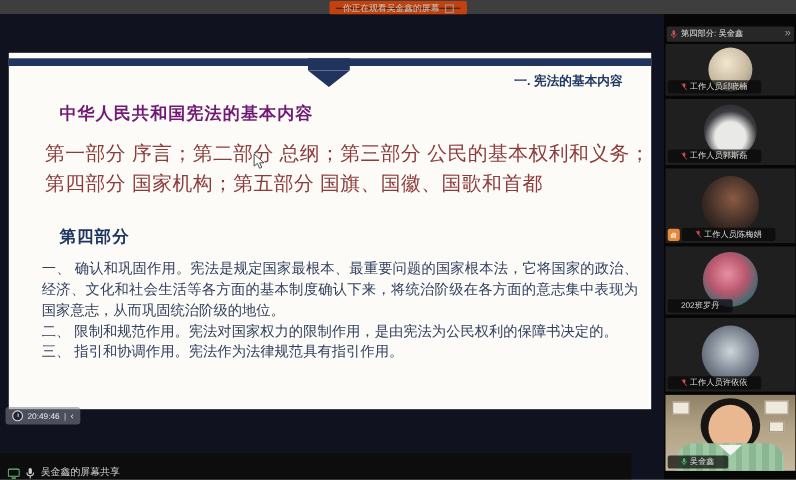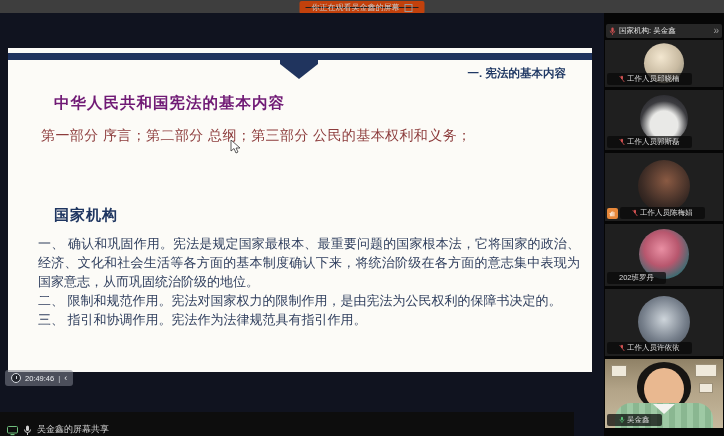--- a/index.html
+++ b/index.html
@@ -21,21 +21,21 @@
   .rec-dot{width:7px;height:7px;border-radius:50%;background:#c9473d;}
 
   .slide{position:absolute;left:8px;top:35px;width:584px;height:324px;background:#fcfbf7;}
   .slide-topband{position:absolute;left:0;top:5px;width:100%;height:7px;background:#20345e;}
   .ribbon-rect{position:absolute;left:272px;top:5px;width:38px;height:11px;background:#20345e;}
   .ribbon-tri{position:absolute;left:272px;top:16px;width:0;height:0;
     border-left:19px solid transparent;border-right:19px solid transparent;border-top:15px solid #20345e;}
   .corner-label{position:absolute;right:26px;top:18px;color:#1f3864;font-weight:bold;font-size:11.5px;text-align:center;}
   .slide-title{position:absolute;left:46px;top:45px;color:#701a75;font-size:15.5px;
     font-weight:bold;letter-spacing:1px;}
-  .parts{position:absolute;left:33px;color:#8c3b3b;font-size:14px;letter-spacing:.4px;white-space:nowrap;}
+  .parts{position:absolute;left:33px;color:#8c3b3b;font-size:18px;letter-spacing:.4px;white-space:nowrap;}
   .parts1{top:79px;} .parts2{top:107px;}
   .section-title{position:absolute;left:46px;top:158px;color:#1e3560;font-size:15px;
     font-weight:bold;letter-spacing:1px;}
   .body-wrap{position:absolute;left:30px;top:186px;width:542px;color:#31405f;font-size:13px;
     line-height:19px;text-align:justify;}
   .body-wrap p{margin:0;}
 
   .cursor{position:absolute;left:222px;top:92px;}
 
   .overlay-pill{position:absolute;left:5px;top:357px;height:16px;background:rgba(125,130,140,.55);
@@ -104,21 +104,22 @@
       <span>录制中</span>
     </div>
 
     <div class="slide">
       <div class="slide-topband"></div>
       <div class="ribbon-rect"></div>
       <div class="ribbon-tri"></div>
       <div class="corner-label">一. 宪法的基本内容</div>
       <div class="slide-title">中华人民共和国宪法的基本内容</div>
       <div class="parts parts1">第一部分 序言；第二部分 总纲；第三部分 公民的基本权利和义务；</div>
-      <div class="section-title">国家机构</div>
+      <div class="parts parts2">第四部分 国家机构；第五部分 国旗、国徽、国歌和首都</div>
+      <div class="section-title">第四部分</div>
       <div class="body-wrap">
         <p>一、 确认和巩固作用。宪法是规定国家最根本、最重要问题的国家根本法，它将国家的政治、经济、文化和社会生活等各方面的基本制度确认下来，将统治阶级在各方面的意志集中表现为国家意志，从而巩固统治阶级的地位。</p>
         <p>二、 限制和规范作用。宪法对国家权力的限制作用，是由宪法为公民权利的保障书决定的。</p>
         <p>三、 指引和协调作用。宪法作为法律规范具有指引作用。</p>
       </div>
       <svg class="cursor" width="11" height="14" viewBox="0 0 11 14">
         <polygon points="1,0 1,11 4,8.5 6,13 8,12 6,8 10,8" fill="#fff" stroke="#333" stroke-width="0.8"></polygon>
       </svg>
     </div>
 
@@ -144,21 +145,21 @@
   </div>
 
   <div class="sidebar">
 
     <div class="speaking-bar">
       <svg width="7" height="9" viewBox="0 0 9 11">
         <rect x="3" y="0.5" width="3" height="5.5" rx="1.5" fill="#d05050"></rect>
         <path d="M1.5 4.5 a3 3 0 0 0 6 0" fill="none" stroke="#d05050" stroke-width="1"></path>
         <line x1="4.5" y1="7.8" x2="4.5" y2="10" stroke="#d05050" stroke-width="1"></line>
       </svg>
-      <span>国家机构: 吴金鑫</span>
+      <span>第四部分: 吴金鑫</span>
       <span class="collapse">»</span>
     </div>
 
     <div class="tile t1">
       <div class="avatar av1"></div>
       <div class="tag">
         <span class="name-pill">
           <svg width="6" height="8" viewBox="0 0 9 11">
             <rect x="3" y="0.5" width="3" height="5.5" rx="1.5" fill="#d05050"></rect>
             <line x1="1" y1="1" x2="8" y2="10" stroke="#d05050" stroke-width="1.2"></line>

